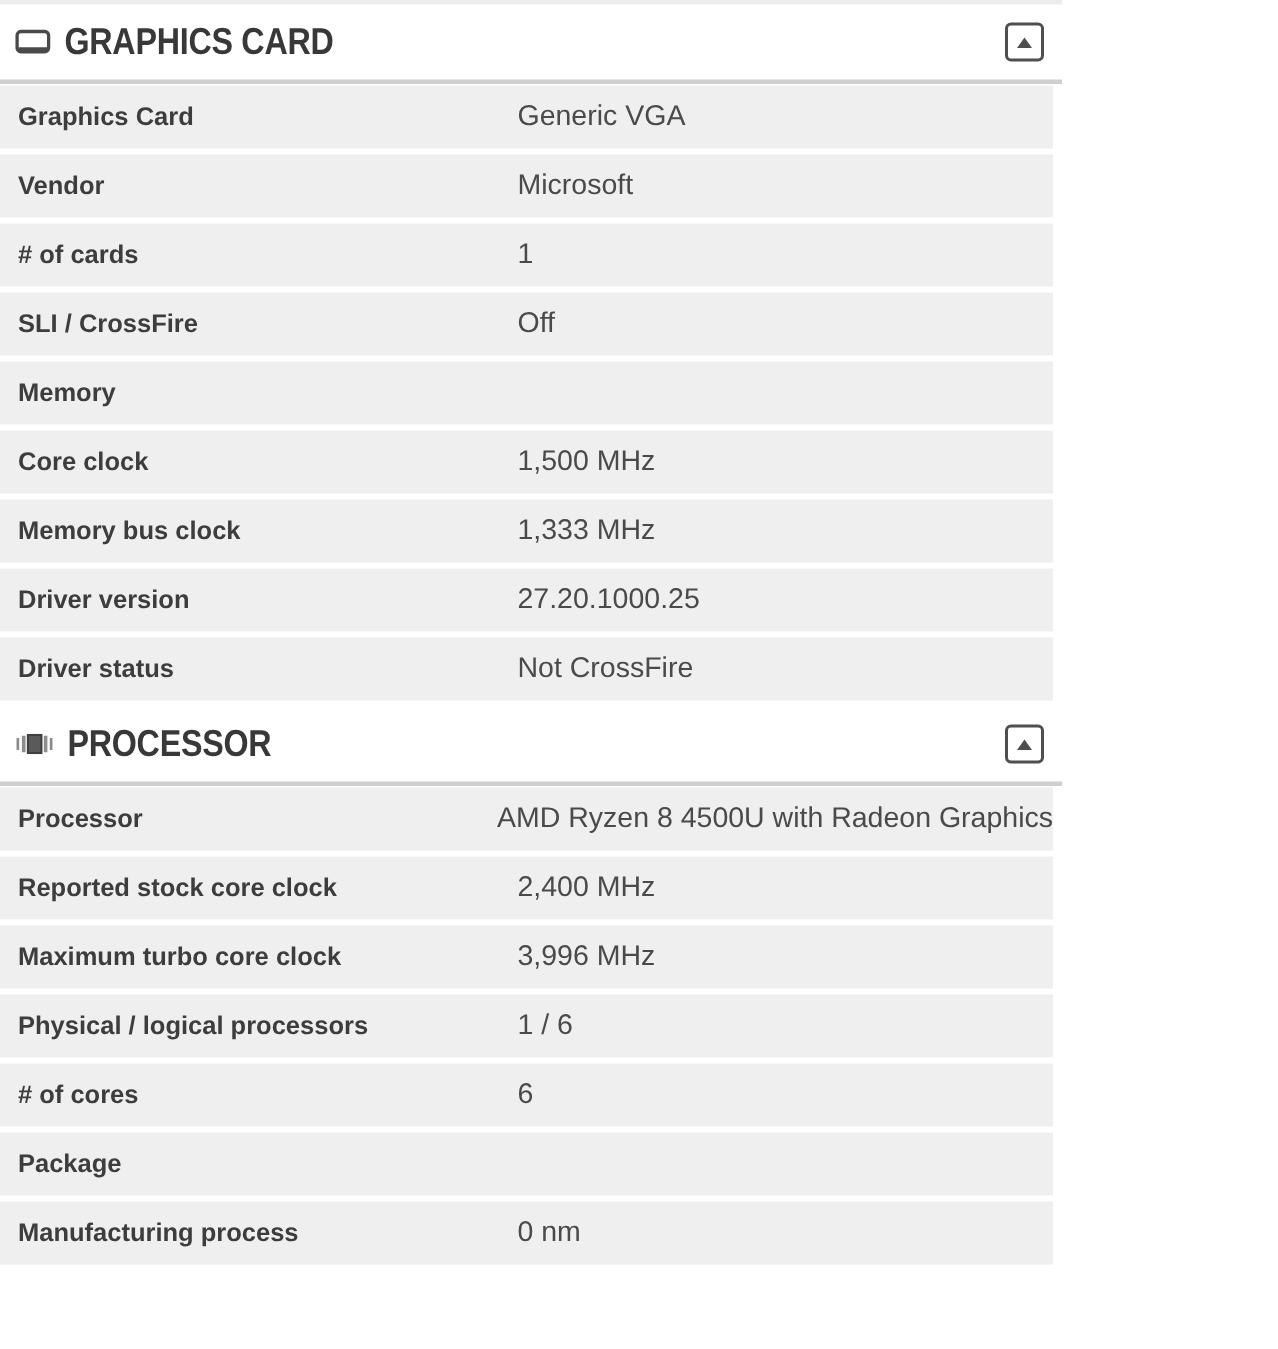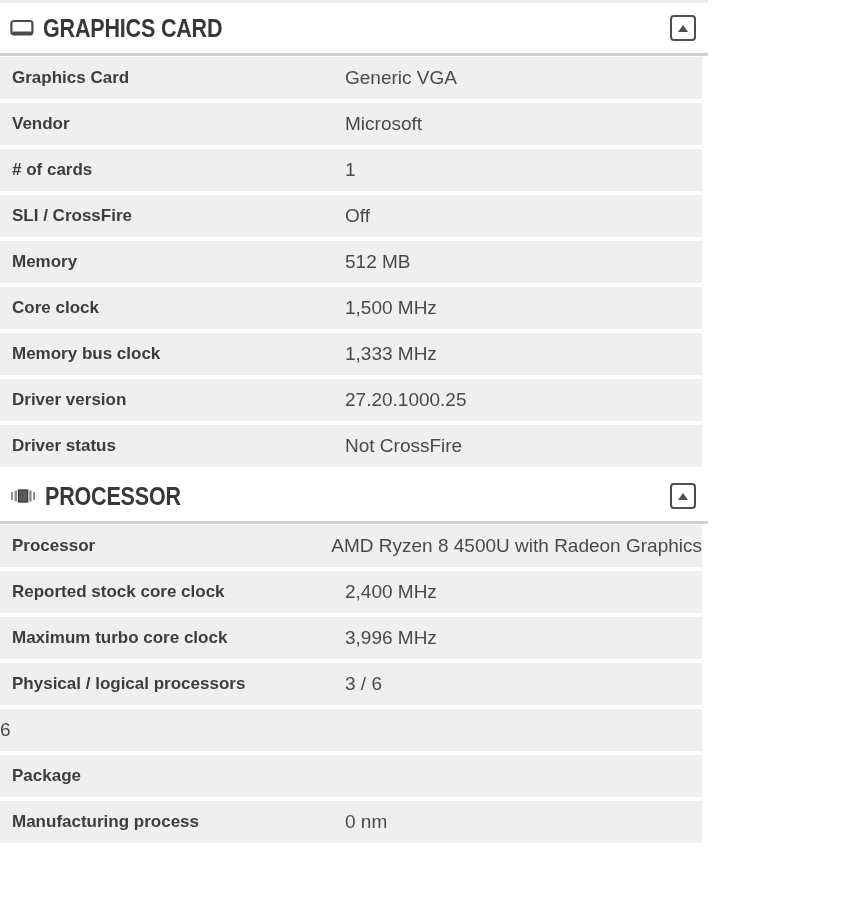--- a/index.html
+++ b/index.html
@@ -123,21 +123,20 @@
     <span class="spec-value">1</span>
   </div>
 
   <div class="spec-row">
     <span class="spec-label">SLI / CrossFire</span>
     <span class="spec-value">Off</span>
   </div>
 
   <div class="spec-row">
     <span class="spec-label">Memory</span>
-    <span class="spec-value">512 MB</span>
   </div>
 
   <div class="spec-row">
     <span class="spec-label">Core clock</span>
     <span class="spec-value">1,500 MHz</span>
   </div>
 
   <div class="spec-row">
     <span class="spec-label">Memory bus clock</span>
     <span class="spec-value">1,333 MHz</span>
@@ -186,24 +185,25 @@
     <span class="spec-value">2,400 MHz</span>
   </div>
 
   <div class="spec-row">
     <span class="spec-label">Maximum turbo core clock</span>
     <span class="spec-value">3,996 MHz</span>
   </div>
 
   <div class="spec-row">
     <span class="spec-label">Physical / logical processors</span>
-    <span class="spec-value">3 / 6</span>
-  </div>
-
-  <div class="spec-row">
+    <span class="spec-value">1 / 6</span>
+  </div>
+
+  <div class="spec-row">
+    <span class="spec-label"># of cores</span>
     <span class="spec-value">6</span>
   </div>
 
   <div class="spec-row">
     <span class="spec-label">Package</span>
     <span class="spec-value"></span>
   </div>
 
   <div class="spec-row">
     <span class="spec-label">Manufacturing process</span>

